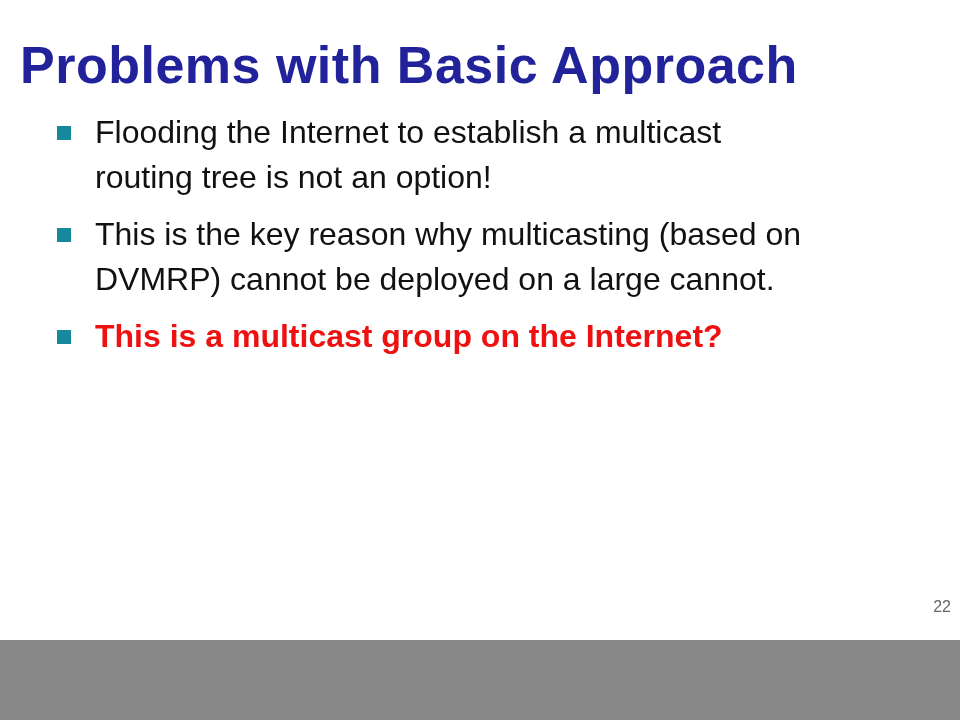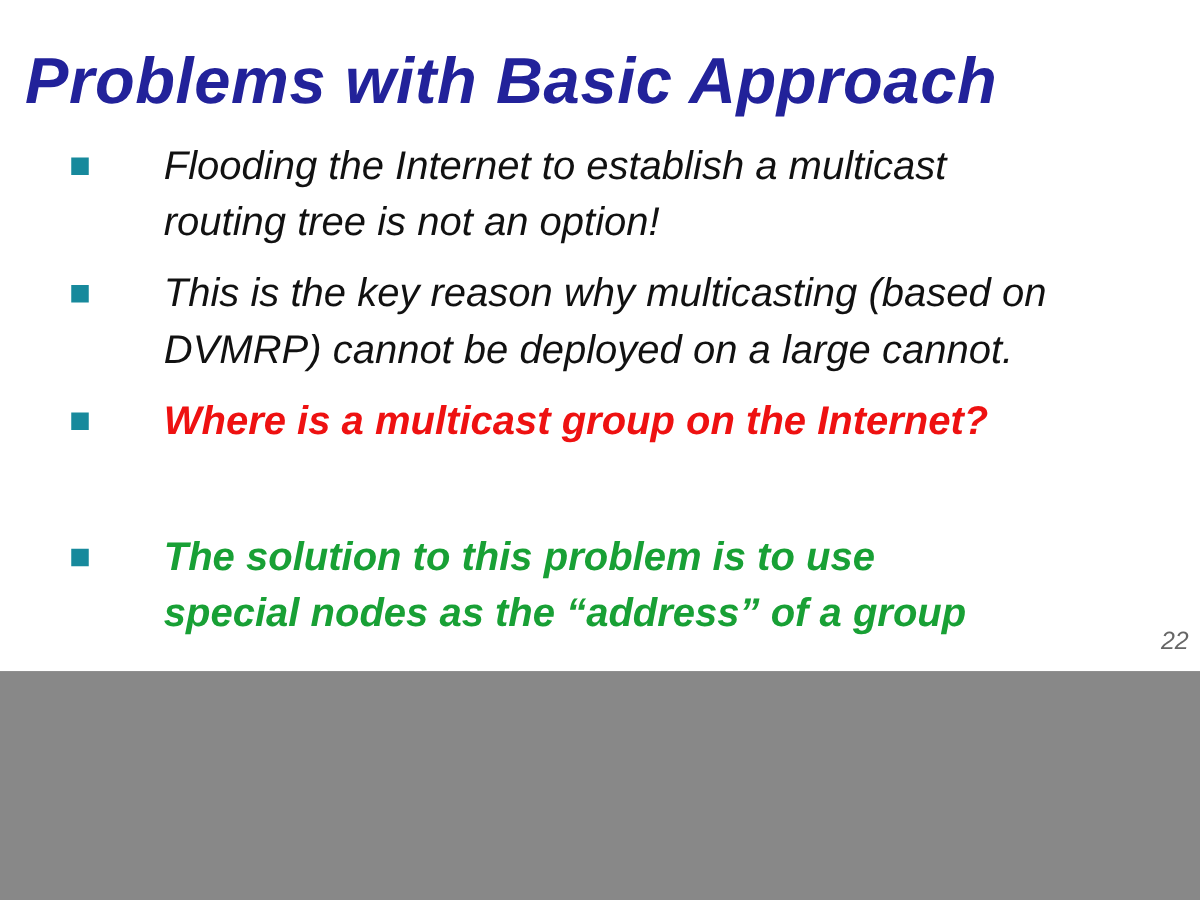--- a/index.html
+++ b/index.html
@@ -3,26 +3,25 @@
 <meta charset="utf-8">
 <style>
   html, body {
     margin: 0;
     padding: 0;
     background: #888;
   }
   .slide {
     position: relative;
     width: 960px;
-    height: 537px;
+    height: 640px;
     margin: 0 auto;
     background: var(--background, #fff);
     overflow: hidden;
     font-family: "Liberation Sans", sans-serif;
-    font-style: italic;
   }
   .slide-title {
     margin: 36px 0 0 20px;
     font-size: 52px;
     line-height: 1.15;
     font-weight: bold;
     letter-spacing: 0.5px;
     white-space: nowrap;
     color: var(--title, #22229a);
   }
@@ -41,38 +40,37 @@
   }
   .bullet-square {
     flex: none;
     width: 14px;
     height: 14px;
     margin: 16px 24px 0 0;
     background: var(--bullet-marker, #17899c);
   }
   .bullet-text {
     white-space: pre-line;
-    margin-left: 36px;
   }
   .b-red .bullet-text {
     color: var(--red, #ee1111);
     font-weight: bold;
   }
   .b-green .bullet-text {
     color: var(--green, #18a035);
     font-weight: bold;
   }
   .b-gap {
     margin-top: 64px;
   }
   .page-number {
     position: absolute;
     right: 9px;
-    bottom: 12px;
-    font-size: 20px;
+    bottom: 24px;
+    font-size: 16px;
     color: var(--page-number, #666);
   }
 </style>
 </head>
 <body>
 
 <div class="slide">
 
   <h1 class="slide-title">Problems with Basic Approach</h1>
 
@@ -86,26 +84,21 @@
 
     <li class="bullet-item">
       <span class="bullet-square"></span>
       <span class="bullet-text">This is the key reason why multicasting (based on
 DVMRP) cannot be deployed on a large cannot.</span>
     </li>
 
 
     <li class="bullet-item b-red">
       <span class="bullet-square"></span>
-      <span class="bullet-text">Where is a multicast group on the Internet?</span>
+      <span class="bullet-text">This is a multicast group on the Internet?</span>
     </li>
 
-    <li class="bullet-item b-green b-gap">
-      <span class="bullet-square"></span>
-      <span class="bullet-text">The solution to this problem is to use
-special nodes as the “address” of a group</span>
-    </li>
 
   </ul>
 
   <div class="page-number">22</div>
 
 </div>
 
 </body></html>

